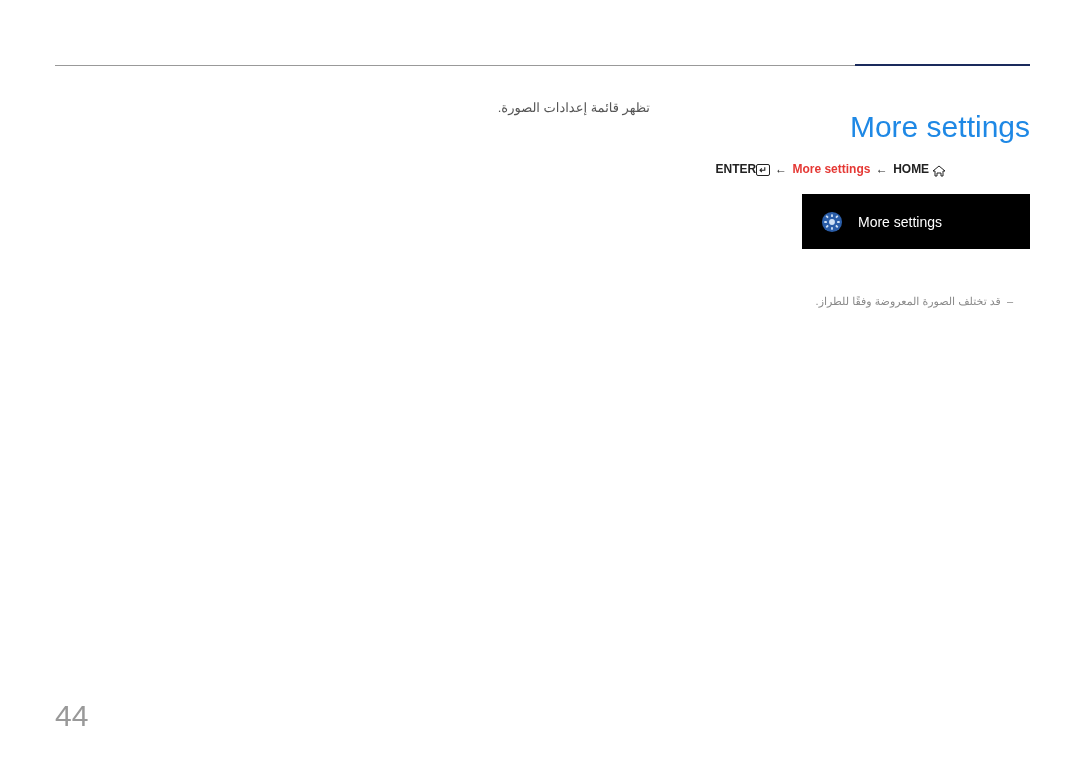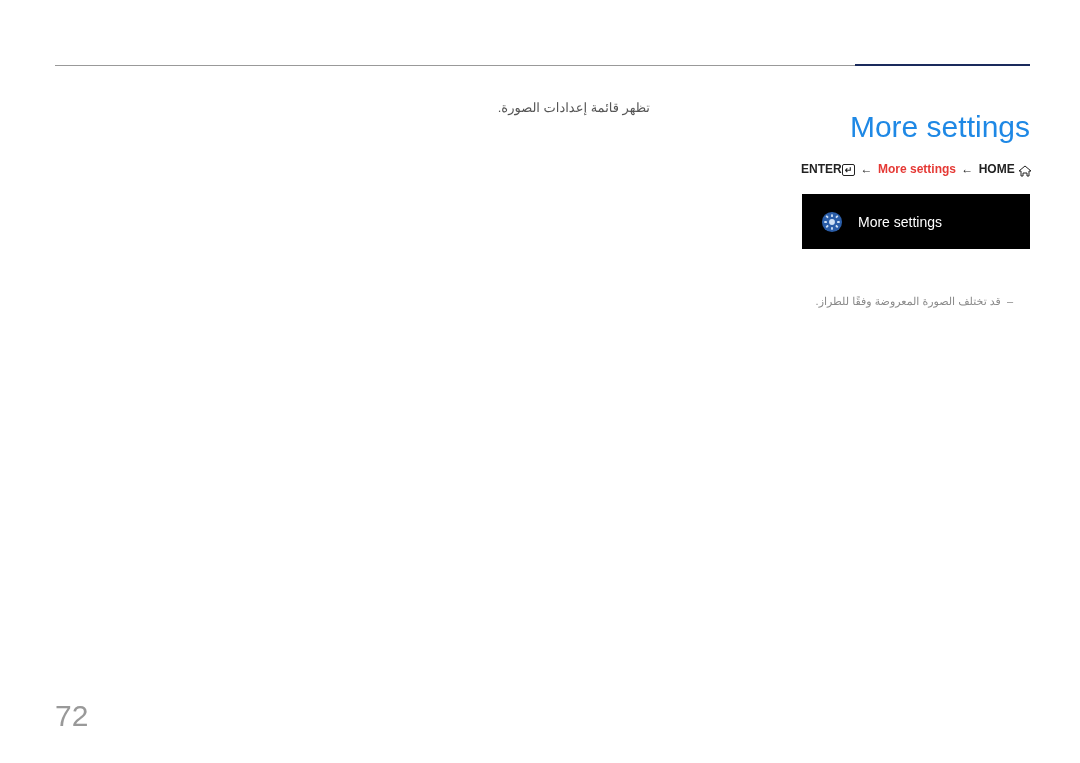--- a/index.html
+++ b/index.html
@@ -59,21 +59,21 @@
       font-size: 30px;
       font-weight: 400;
       color: #1e88e5;
       text-align: right;
       direction: ltr;
       margin-bottom: 18px;
     }
     .breadcrumb {
       font-size: 12px;
       font-weight: bold;
-      text-align: right;
+      text-align: center;
       direction: ltr;
       margin-bottom: 18px;
       color: #222;
     }
     .breadcrumb .enter-icon {
       display: inline-block;
       border: 1px solid #222;
       border-radius: 2px;
       font-size: 9px;
       padding: 0 2px;
@@ -181,14 +181,14 @@
       </span>
       <span class="menu-label">More settings</span>
     </div>
   </div>
 
   <div class="note">
     <span class="dash">–</span>
     <span>قد تختلف الصورة المعروضة وفقًا للطراز.</span>
   </div>
 
-  <div class="page-number">72</div>
+  <div class="page-number">44</div>
 </div>
 
 </body></html>

